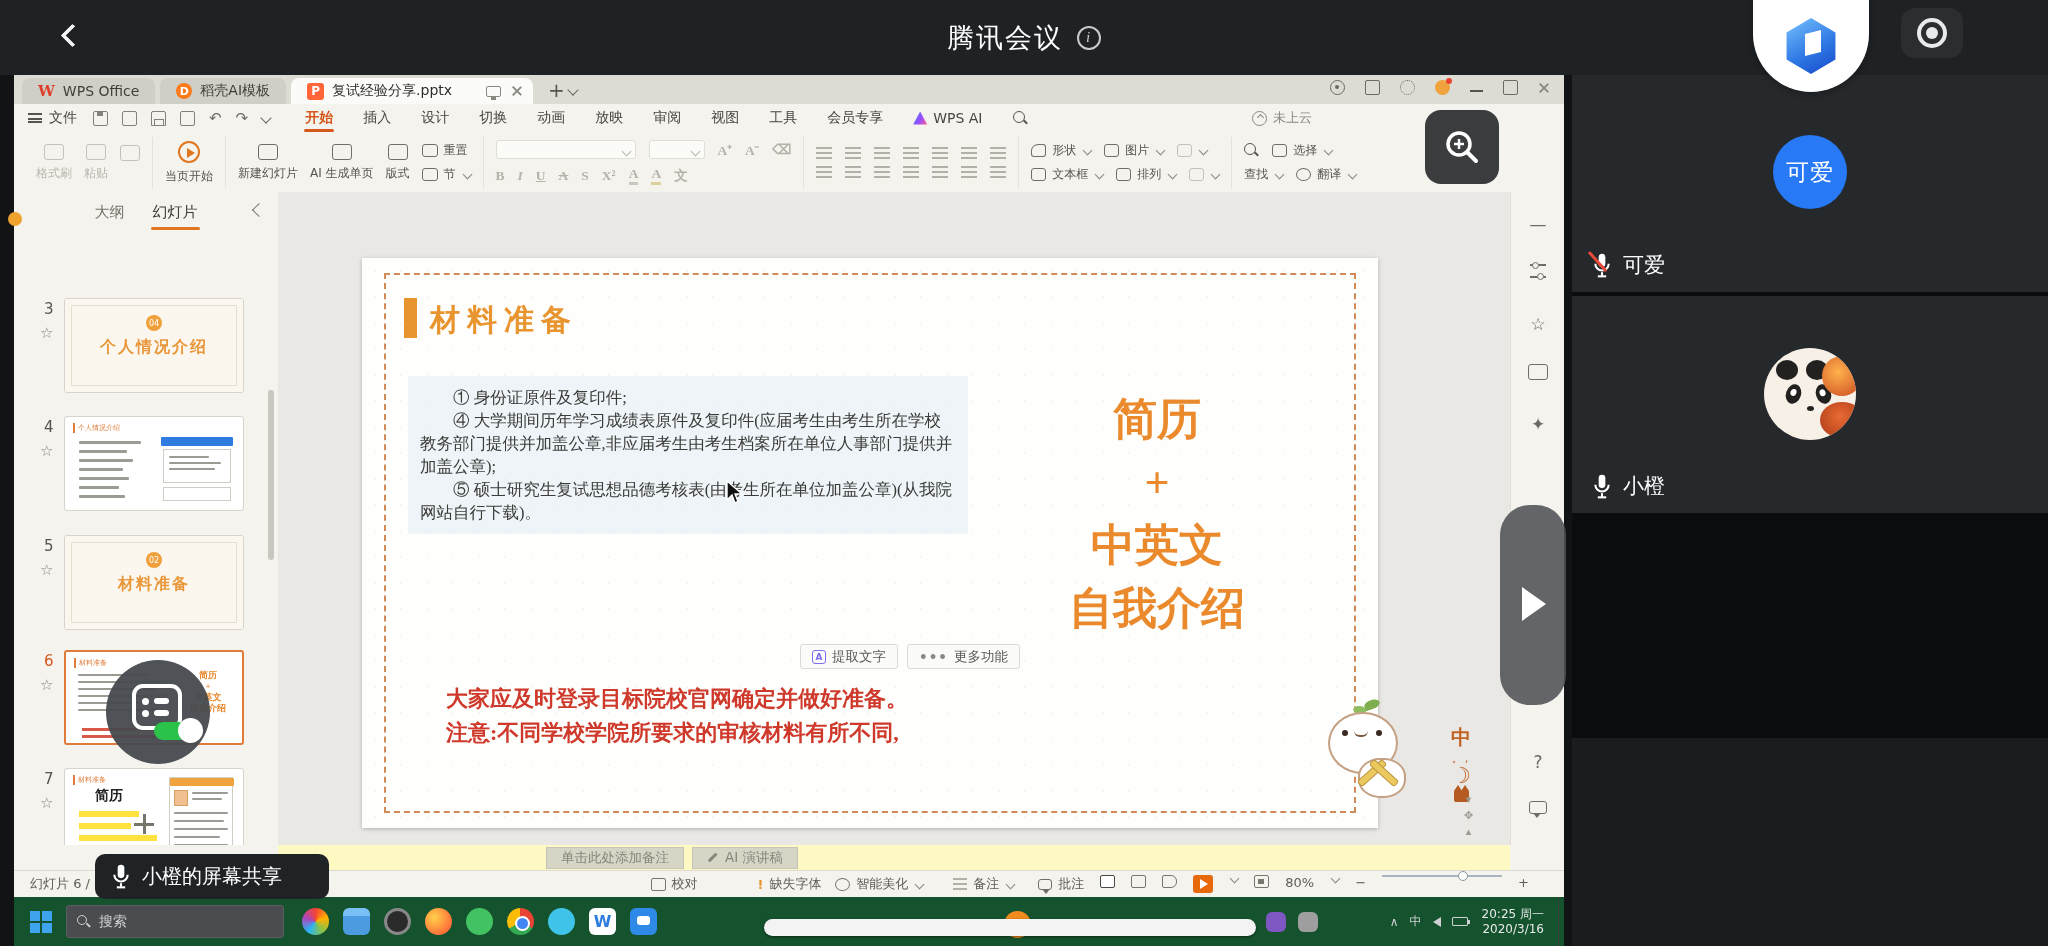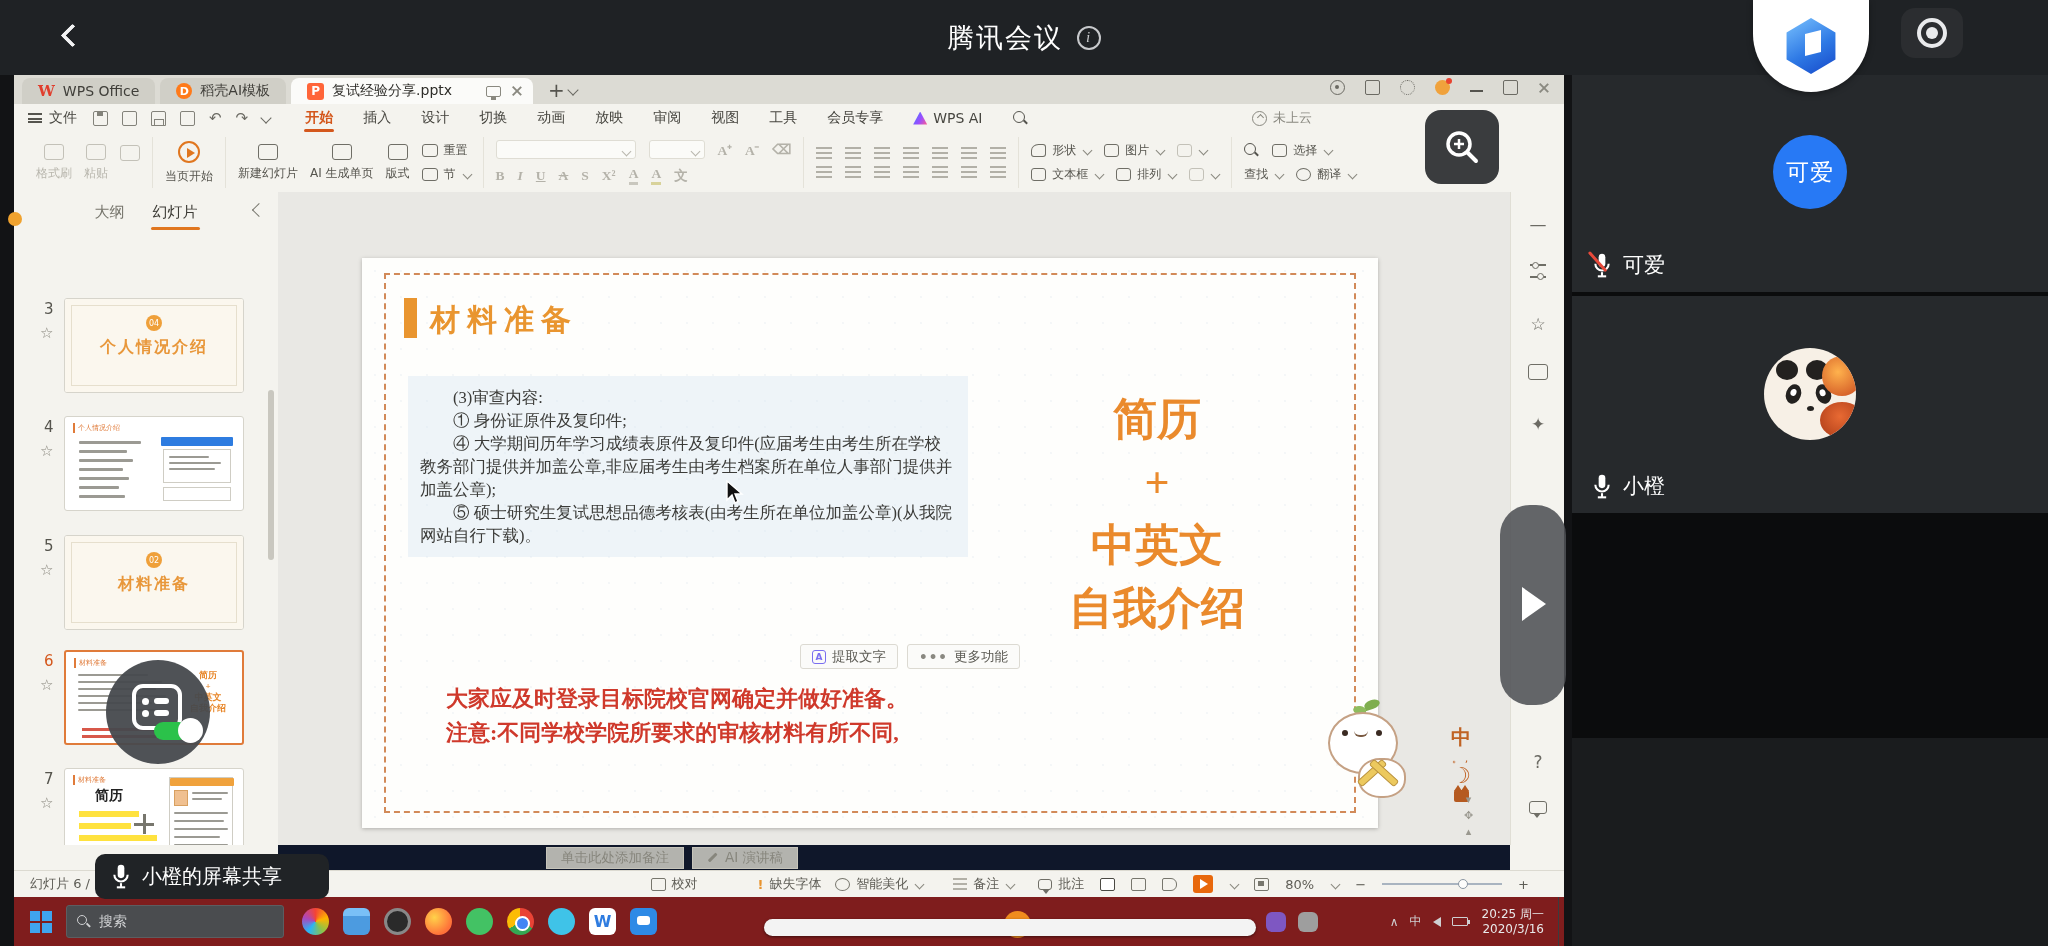--- a/index.html
+++ b/index.html
@@ -149,39 +149,39 @@
   .rtools{position:absolute;left:1496px;top:117px;width:54px;height:653px;background:#f4f3ee;border-left:1px solid #e0ded5;color:#6b6a63}
   .rt{position:absolute;left:0;width:54px;text-align:center;font-size:17px}
   .rt .rico{display:inline-block}
   .slid{display:inline-block;width:16px;height:14px;border-top:2px solid #6f6e66;border-bottom:2px solid #6f6e66;position:relative}
   .slid:before{content:"";position:absolute;left:2px;top:-4px;width:5px;height:5px;border:1.6px solid #6f6e66;border-radius:50%;background:#f4f3ee}
   .slid:after{content:"";position:absolute;right:2px;bottom:-4px;width:5px;height:5px;border:1.6px solid #6f6e66;border-radius:50%;background:#f4f3ee}
   .bub{display:inline-block;width:18px;height:13px;border:1.8px solid #6f6e66;border-radius:3px;position:relative}
   .bub:after{content:"";position:absolute;left:3px;bottom:-5px;border-left:4px solid transparent;border-right:4px solid transparent;border-top:5px solid #6f6e66}
 
   
-  .notesbar{position:absolute;left:264px;top:770px;width:1232px;height:25px;background:#0f172a;display:flex;align-items:center}
+  .notesbar{position:absolute;left:264px;top:770px;width:1232px;height:25px;background:#fef9c3;display:flex;align-items:center}
   .nchip{height:22px;display:flex;align-items:center;padding:0 14px;background:rgba(208,207,198,.85);border:1px solid #c6c4ba;color:#87867d;font-size:13.5px;gap:7px}
   .nchip.first{margin-left:268px}
   .pen{width:11px;height:2.5px;background:#87867d;transform:rotate(-45deg);border-radius:1px}
   .statusbar{position:absolute;left:0;top:795px;width:1550px;height:27px;background:#f4f3ee;border-top:1px solid #dcdad1;display:flex;align-items:center;font-size:13px;color:#5e5d56}
   .st{margin-left:16px;white-space:nowrap;display:flex;align-items:center;gap:6px}
   .warn{color:#e8942f;font-weight:bold}
-  .sright{margin-left:auto;display:flex;align-items:center;gap:16px;margin-right:35px}
+  .sright{margin-left:auto;display:flex;gap:16px;margin-right:35px}
   .vico{width:15px;height:13px;border:1.6px solid #77766d;border-radius:2px}
   .vico.act{background:#fff;border-color:#4a4943}
   .playbtn{width:20px;height:18px;background:#e8680c;border-radius:3px;position:relative}
   .playbtn:after{content:"";position:absolute;left:7px;top:4px;border-left:8px solid #fff;border-top:5px solid transparent;border-bottom:5px solid transparent}
   .ztrack{width:120px;height:2px;background:#a9b4c0;position:relative}
   .zthumb{position:absolute;left:76px;top:-4px;width:10px;height:10px;background:#fdfdfb;border:1.5px solid #8a96a2;border-radius:50%}
   .fitbox{width:15px;height:13px;border:1.6px solid #77766d;border-radius:2px;position:relative}
   .fitbox:after{content:"";position:absolute;left:3px;top:2.5px;width:6px;height:5px;background:#77766d}
 
   
-  .taskbar{position:absolute;left:14px;top:897px;width:1550px;height:49px;background:#7f1d1d;display:flex;align-items:center;z-index:4}
+  .taskbar{position:absolute;left:14px;top:897px;width:1550px;height:49px;background:#14532d;display:flex;align-items:center;z-index:4}
   .winlogo{margin-left:16px;width:22px;height:22px;display:grid;grid-template-columns:10px 10px;grid-template-rows:10px 10px;gap:2px;cursor:pointer}
   .winlogo i{background:#3fa4ee}
   .tsearch{margin-left:14px;width:218px;height:33px;background:#4a4c4f;border:1px solid #5c5e61;border-radius:3px;display:flex;align-items:center;gap:9px;padding:0 10px;color:#cfd0d2;font-size:14px}
   .tsearch .mg{width:13px;height:13px;position:relative}
   .tsearch .mg:before{content:"";position:absolute;left:0;top:0;width:8px;height:8px;border:1.8px solid #cfd0d2;border-radius:50%}
   .tsearch .mg:after{content:"";position:absolute;left:8.5px;top:8.5px;width:4.5px;height:1.8px;background:#cfd0d2;transform:rotate(45deg)}
   .ticons{display:flex;align-items:center;gap:14px;margin-left:18px}
   .ti{width:27px;height:27px;border-radius:6px;cursor:pointer}
   .ti.round{border-radius:50%}
   .ti.palette{background:conic-gradient(#f44336,#ffb300,#8bc34a,#29b6f6,#ab47bc,#f44336)}
@@ -602,21 +602,20 @@
     <div class="pscroll"></div>
     <div class="addslide"></div>
   </div>
 
   <div class="canvas">
     <div class="slide">
       <div class="dash"></div>
       <div class="s-bar"></div>
       <div class="s-title">材料准备</div>
       <div class="s-body">
-        <p>(3)审查内容:</p>
         <p>①  身份证原件及复印件;</p>
         <p>④  大学期间历年学习成绩表原件及复印件(应届考生由考生所在学校教务部门提供并加盖公章,非应届考生由考生档案所在单位人事部门提供并加盖公章);</p>
         <p>⑤  硕士研究生复试思想品德考核表(由考生所在单位加盖公章)(从我院网站自行下载)。</p>
       </div>
       <div class="s-big">
         <div>简历</div>
         <div>+</div>
         <div>中英文</div>
         <div>自我介绍</div>
       </div>

